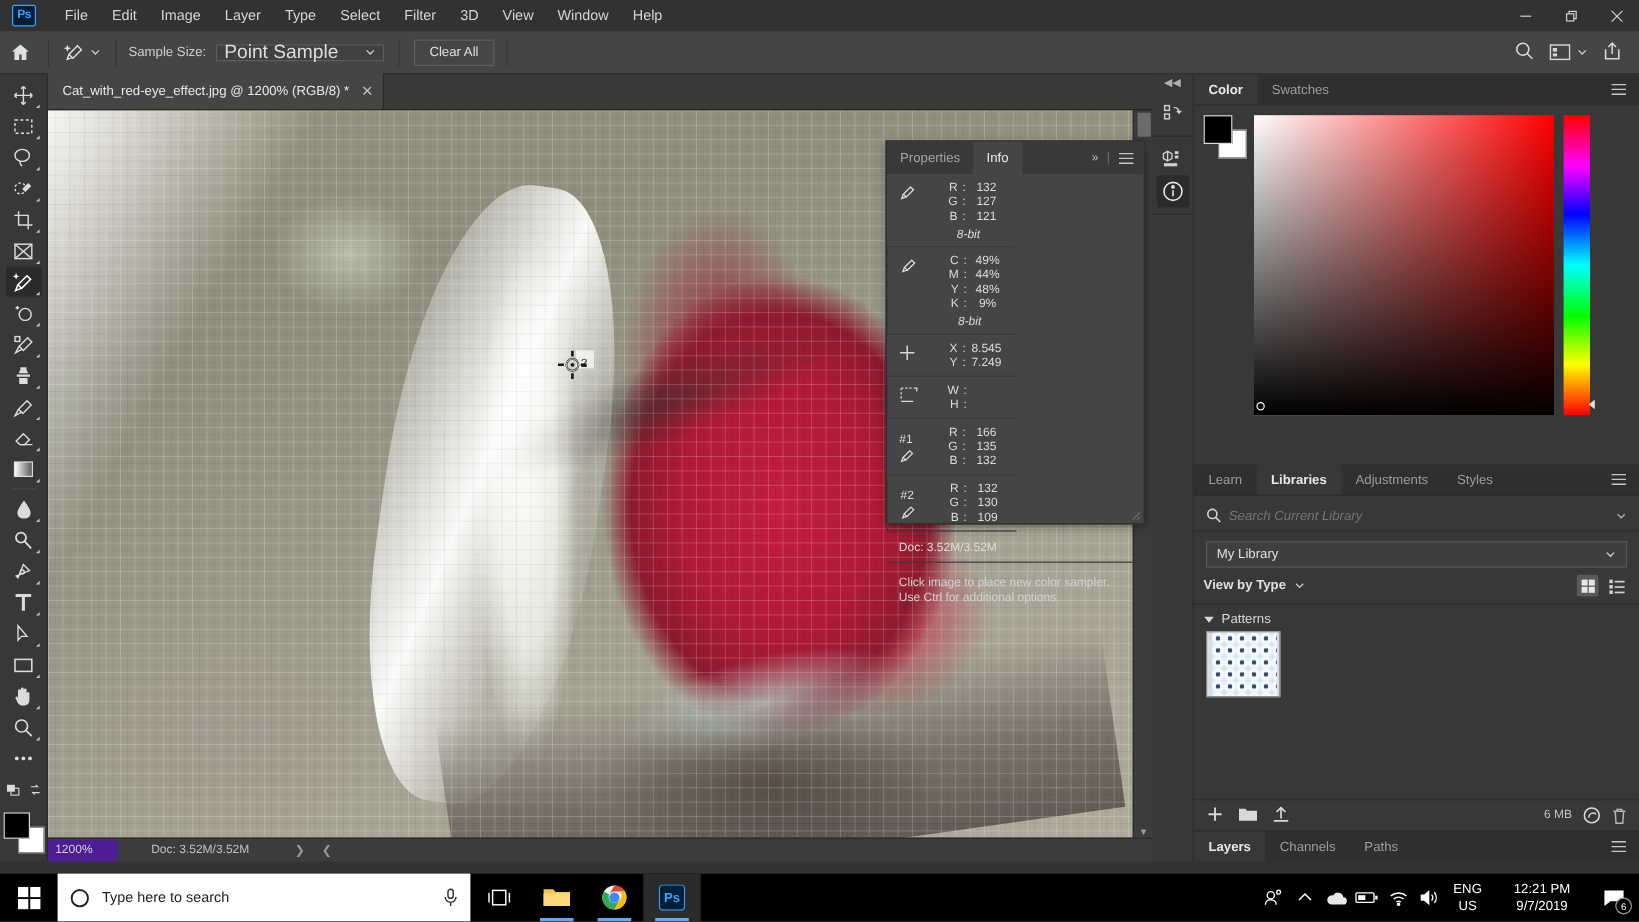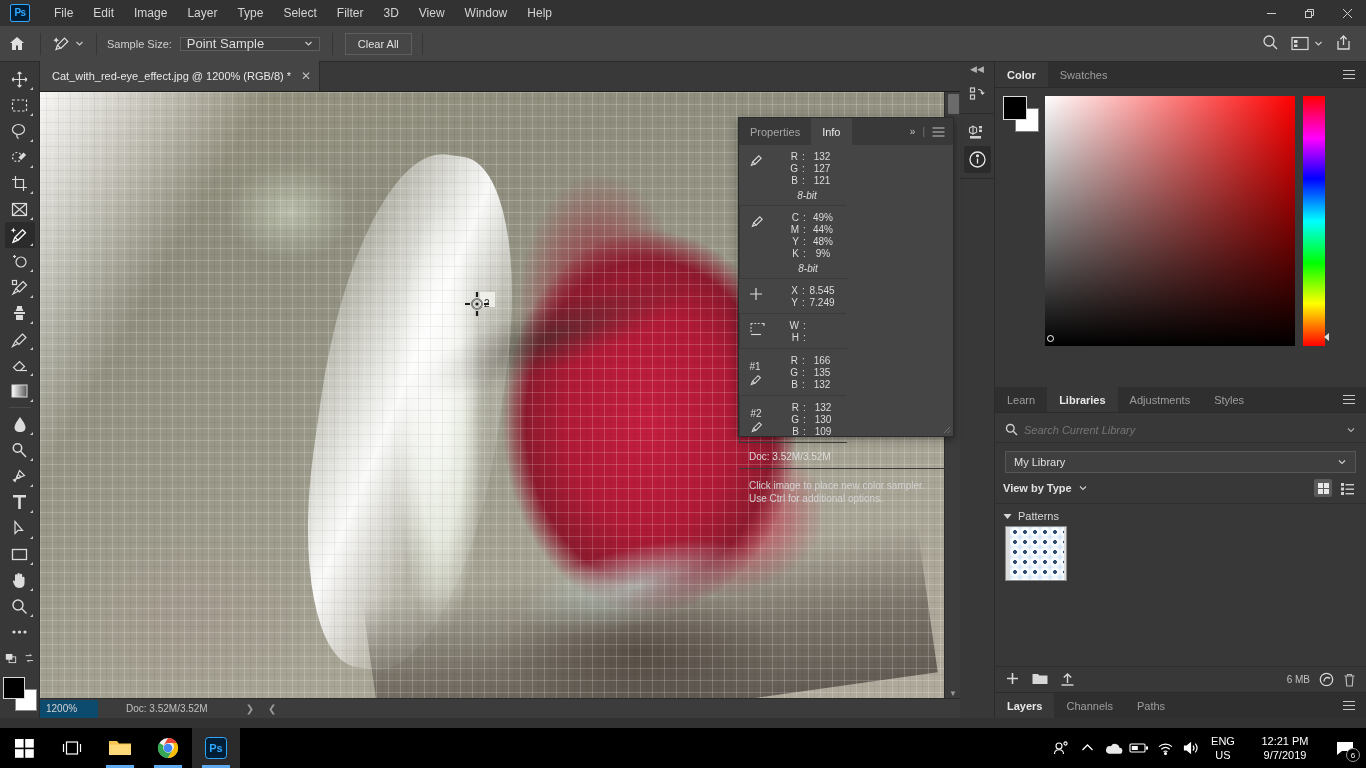--- a/index.html
+++ b/index.html
@@ -44,21 +44,21 @@
   }
   .ob-sep { width: 1px; height: 22px; background: #353535; margin: 0 6px; }
   .home-icon { width: 34px; display: flex; align-items: center; justify-content: center; }
   .tool-preset {
     display: flex; align-items: center; gap: 4px; padding: 0 6px;
   }
   .lbl { font-size: 11px; color: #cfcfcf; }
   .select {
     height: 14px; background: #404040; border: 1px solid #5e5e5e;
     display: flex; align-items: center; justify-content: space-between;
-    padding: 0 6px; font-size: 13px; color: #ddd; min-width: 120px;
+    padding: 0 6px; font-size: 16px; color: #ddd; min-width: 120px;
   }
   .btn-flat {
     height: 22px; background: #464646; border: 1px solid #5e5e5e;
     padding: 0 12px; display: flex; align-items: center; font-size: 11px; color: #e0e0e0;
   }
   .ob-right { margin-left: auto; display: flex; align-items: center; gap: 12px; padding-right: 14px; }
 
   
   .toolbar {
     position: absolute; left: 0; top: 62px; width: 40px; height: 656px;
@@ -188,21 +188,21 @@
   }
   .hthumb { position: absolute; top: 3px; left: 530px; width: 55px; height: 11px; background: #6b6b6b; border-radius: 1px; }
   .corner-box { position: absolute; right: 0; bottom: 0; width: 16px; height: 16px; background: #3c3c3c; }
 
   .statusbar {
     position: absolute; left: 0; bottom: 0; width: 920px; height: 20px;
     background: #3c3c3c; display: flex; align-items: center; font-size: 10px; color: #c0c0c0;
     border-top: 1px solid #2b2b2b;
   }
   .zoomfield {
-    width: 58px; height: 18px; background: #0c4a6e; display: flex; align-items: center;
+    width: 58px; height: 18px; background: #4c1d95; display: flex; align-items: center;
     padding-left: 6px; color: #d4d4d4;
   }
   .docinfo { margin-left: 28px; }
   .status-arrows { margin-left: 38px; display: flex; gap: 14px; color: #9a9a9a; }
 
   
   .rail {
     position: absolute; left: 960px; top: 62px; width: 35px; height: 656px;
     background: #383838; border-right: 1px solid #2b2b2b;
     display: flex; flex-direction: column; align-items: center;
@@ -1022,20 +1022,31 @@
 
   <div class="taskbar">
     <div class="start">
       <svg width="19" height="19" viewBox="0 0 19 19" fill="#fff">
           <rect x="0" y="0" width="8.6" height="8.6"></rect>
           <rect x="10.2" y="0" width="8.6" height="8.6"></rect>
           <rect x="0" y="10.2" width="8.6" height="8.6"></rect>
           <rect x="10.2" y="10.2" width="8.6" height="8.6"></rect>
         </svg>
     </div>
+    <div class="searchbox">
+      <svg width="17" height="17" viewBox="0 0 17 17" fill="none" stroke="#222" stroke-width="1.6">
+          <circle cx="8.5" cy="8.5" r="6.8"></circle>
+        </svg>
+      <span class="txt">Type here to search</span>
+      <svg width="13" height="16" viewBox="0 0 13 16" fill="none" stroke="#333" stroke-width="1.2">
+          <rect x="4.3" y="1" width="4.4" height="7.6" rx="2.2"></rect>
+          <path d="M2 7.5c0 2.5 2 4.5 4.5 4.5S11 10 11 7.5"></path>
+          <path d="M6.5 12v3"></path>
+        </svg>
+    </div>
     <div class="tb-icon">
       <svg width="20" height="17" viewBox="0 0 20 17" fill="none" stroke="#fff" stroke-width="1.2">
           <rect x="4.5" y="2" width="11" height="12"></rect>
           <path d="M1.5 4v8M18.5 4v8"></path>
         </svg>
     </div>
     <div class="tb-icon open">
       <svg width="24" height="20" viewBox="0 0 24 20">
           <path d="M1 3h8l2 2.4h12V17H1z" fill="#f5c451"></path>
           <path d="M1 6.6h22V17H1z" fill="#fdd97a"></path>

